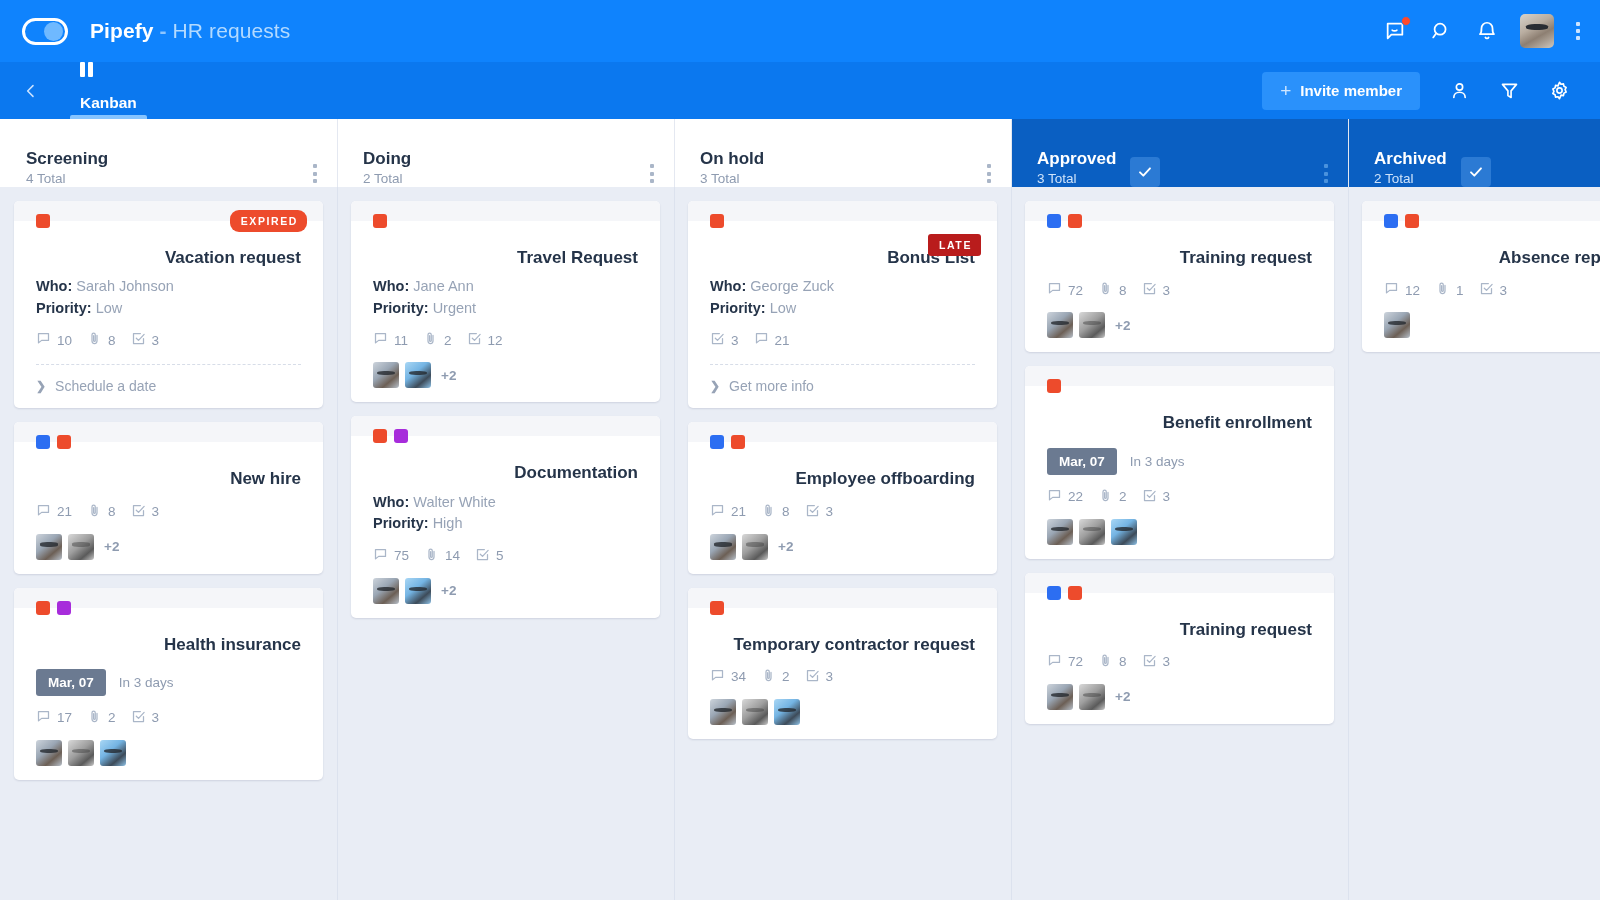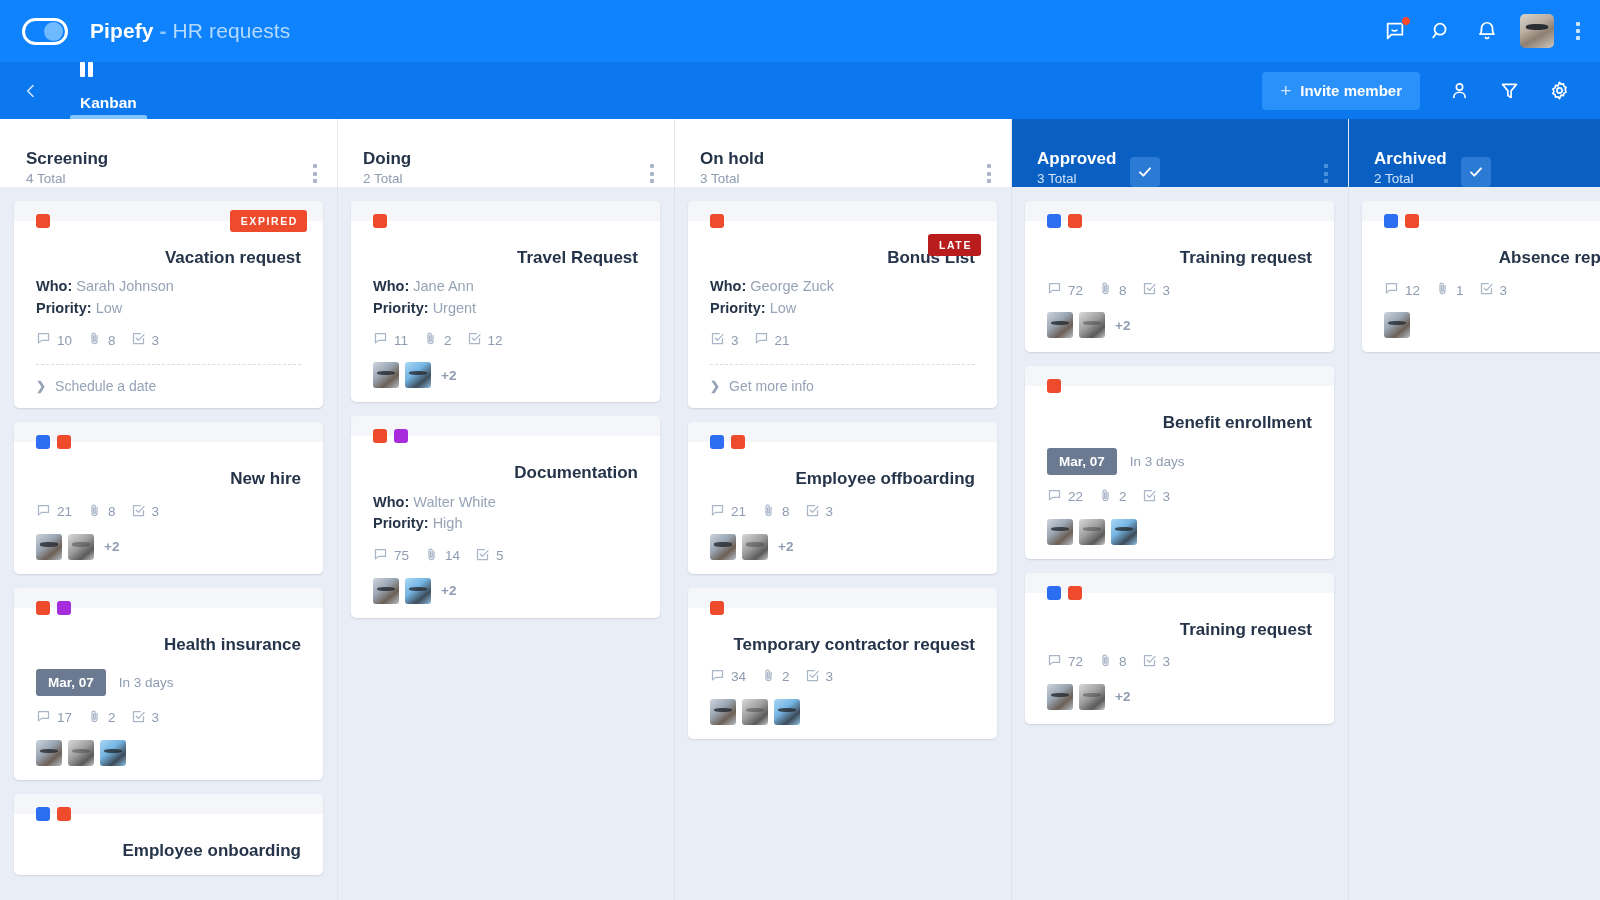--- a/index.html
+++ b/index.html
@@ -124,21 +124,21 @@
   }
   .card-strip { height: 20px; background: #f5f6f9; border-radius: 5px 5px 0 0; }
   .card-inner { padding: 0 22px; margin-top: -10px; }
   .labels-row { display: flex; align-items: center; gap: 7px; height: 20px; position: relative; }
   .lbl { width: 14px; height: 14px; border-radius: 3px; display: block; }
   .flag {
     margin-left: auto; color: #fff; font-size: 10.5px; font-weight: bold;
     letter-spacing: 1.6px; padding: 5px 9px 5px 11px; border-radius: 3px;
     position: absolute; right: -6px; top: -1px;
   }
-  .flag.expired { background: #ed4b2c; }
+  .flag.expired { background: #ed4b2c; border-radius: 9px; }
   .flag.late { background: #b91c1c; margin-top: 24px; }
   .card-title {
     font-size: 17px; font-weight: bold; color: #253449;
     margin-top: 16px; line-height: 1.25; text-align: right;
   }
   .field { font-size: 14.5px; color: #253449; margin-top: 9px; font-weight: bold; line-height: 1.35; }
   .field + .field { margin-top: 2px; }
   .field .v { color: #97a3b6; font-weight: normal; }
   .date-row { display: flex; align-items: center; gap: 13px; margin-top: 14px; }
   .date-pill {
@@ -373,30 +373,20 @@
                 <span>3</span>
               </span>
             </div>
             <div class="avatars">
               <span class="av a"></span>
               <span class="av b"></span>
               <span class="av c"></span>
             </div>
           </div>
         </div>
-        <div class="card">
-          <div class="card-strip"></div>
-          <div class="card-inner">
-            <div class="labels-row">
-              <span class="lbl" style="background:#2c6ef2"></span>
-              <span class="lbl" style="background:#ed4b2c"></span>
-            </div>
-            <div class="card-title">Employee onboarding</div>
-          </div>
-        </div>
       </div>
     </div>
     <div class="column">
       <div class="col-head">
         <div class="col-head-texts">
           <div class="col-title">Doing</div>
           <div class="col-total">2 Total</div>
         </div>
         <div class="col-kebab">
           <i></i>

